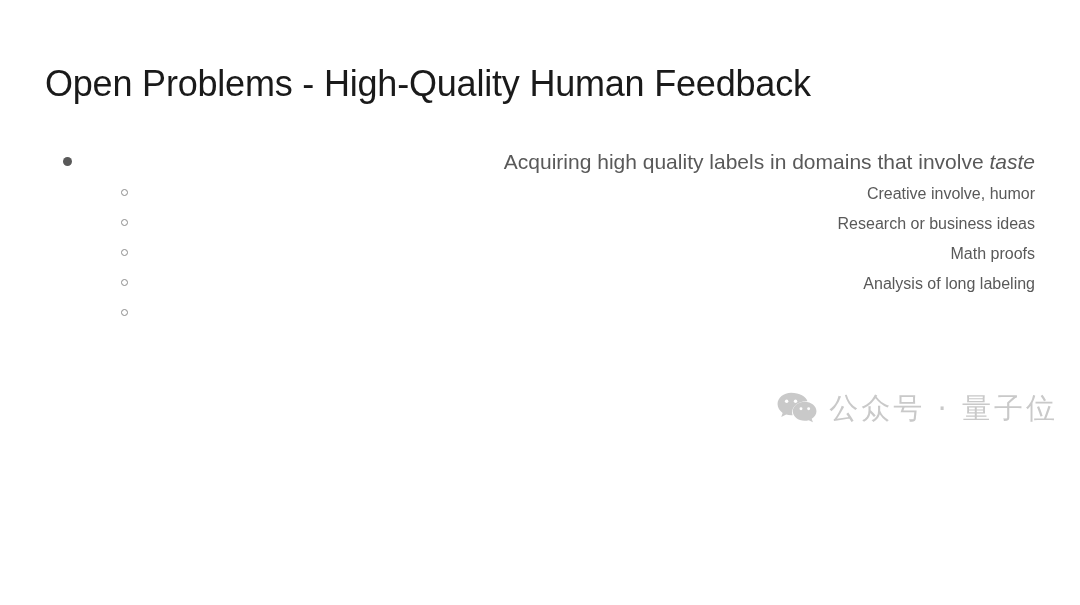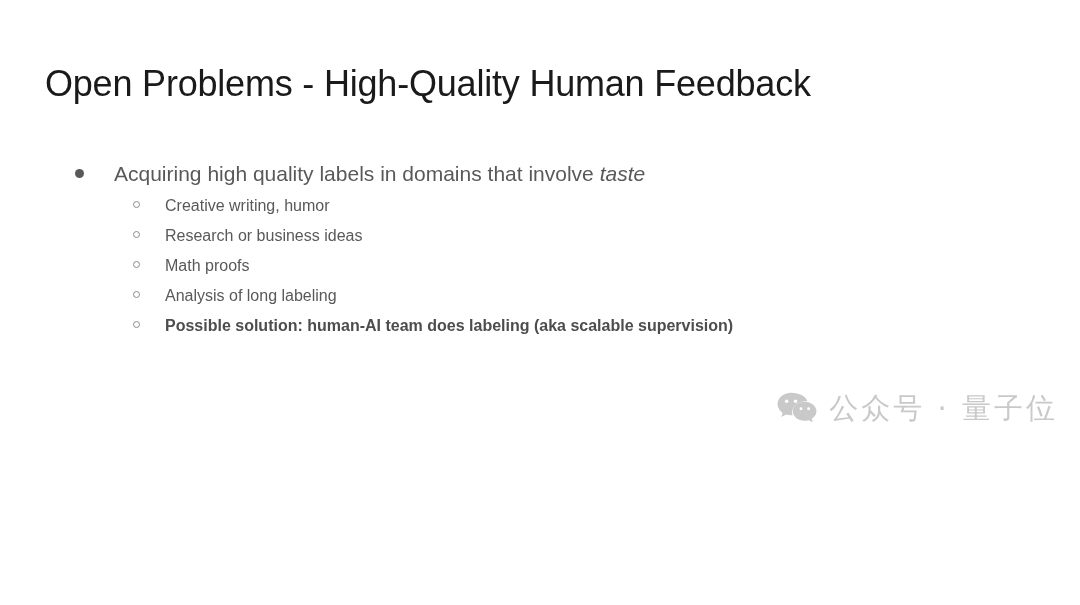--- a/index.html
+++ b/index.html
@@ -39,22 +39,23 @@
   
   .body-block {
     position: absolute;
     left: 45px;
     top: 146px;
     width: 990px;
   }
 
   ul.level1 {
     list-style: none;
-    margin: 12px;
+    margin: 0;
     padding: 0;
+    text-align: right;
   }
   ul.level2 {
     list-style: none;
     margin: 0;
     padding: 0;
   }
 
   li.bullet-l1 {
     position: relative;
     padding-left: 57px;
@@ -144,41 +145,40 @@
     <ul class="level1">
 
       <li class="bullet-l1">
         <span class="marker"></span>
         <span class="text"><span>Acquiring high quality labels in domains that involve </span><span class="em">taste</span><span></span></span>
       </li>
 
       <ul class="level2 sub-group">
         <li class="bullet-l2">
           <span class="marker"></span>
-          <span class="text">Creative writing, humor</span>
+          <span class="text">Creative involve, humor</span>
         </li>
         <li class="bullet-l2">
           <span class="marker"></span>
           <span class="text">Research or business ideas</span>
         </li>
       </ul>
 
 
       <ul class="level2 sub-group">
         <li class="bullet-l2">
           <span class="marker"></span>
           <span class="text">Math proofs</span>
         </li>
         <li class="bullet-l2">
           <span class="marker"></span>
           <span class="text">Analysis of long labeling</span>
         </li>
         <li class="bullet-l2 strong">
           <span class="marker"></span>
-          <span class="text">Possible solution: human-AI team does labeling (aka scalable supervision)</span>
         </li>
       </ul>
 
     </ul>
   </div>
 
   <div class="watermark">
     <svg class="wm-icon" viewBox="0 0 44 38" aria-hidden="true">
       <g fill="#c9c9c9">
         <path d="M15.6 2.2C7.3 2.2 0.6 7.8 0.6 14.7c0 3.9 2.2 7.4 5.6 9.7l-1.5 4.6 5.4-2.8c1.7 0.5 3.5 0.8 5.5 0.8 0.5 0 1 0 1.5-0.1-0.3-1-0.5-2-0.5-3 0-6.8 6.8-12.3 15.2-12.3 0.6 0 1.2 0 1.7 0.1C32.2 6.3 24.7 2.2 15.6 2.2z"></path>

